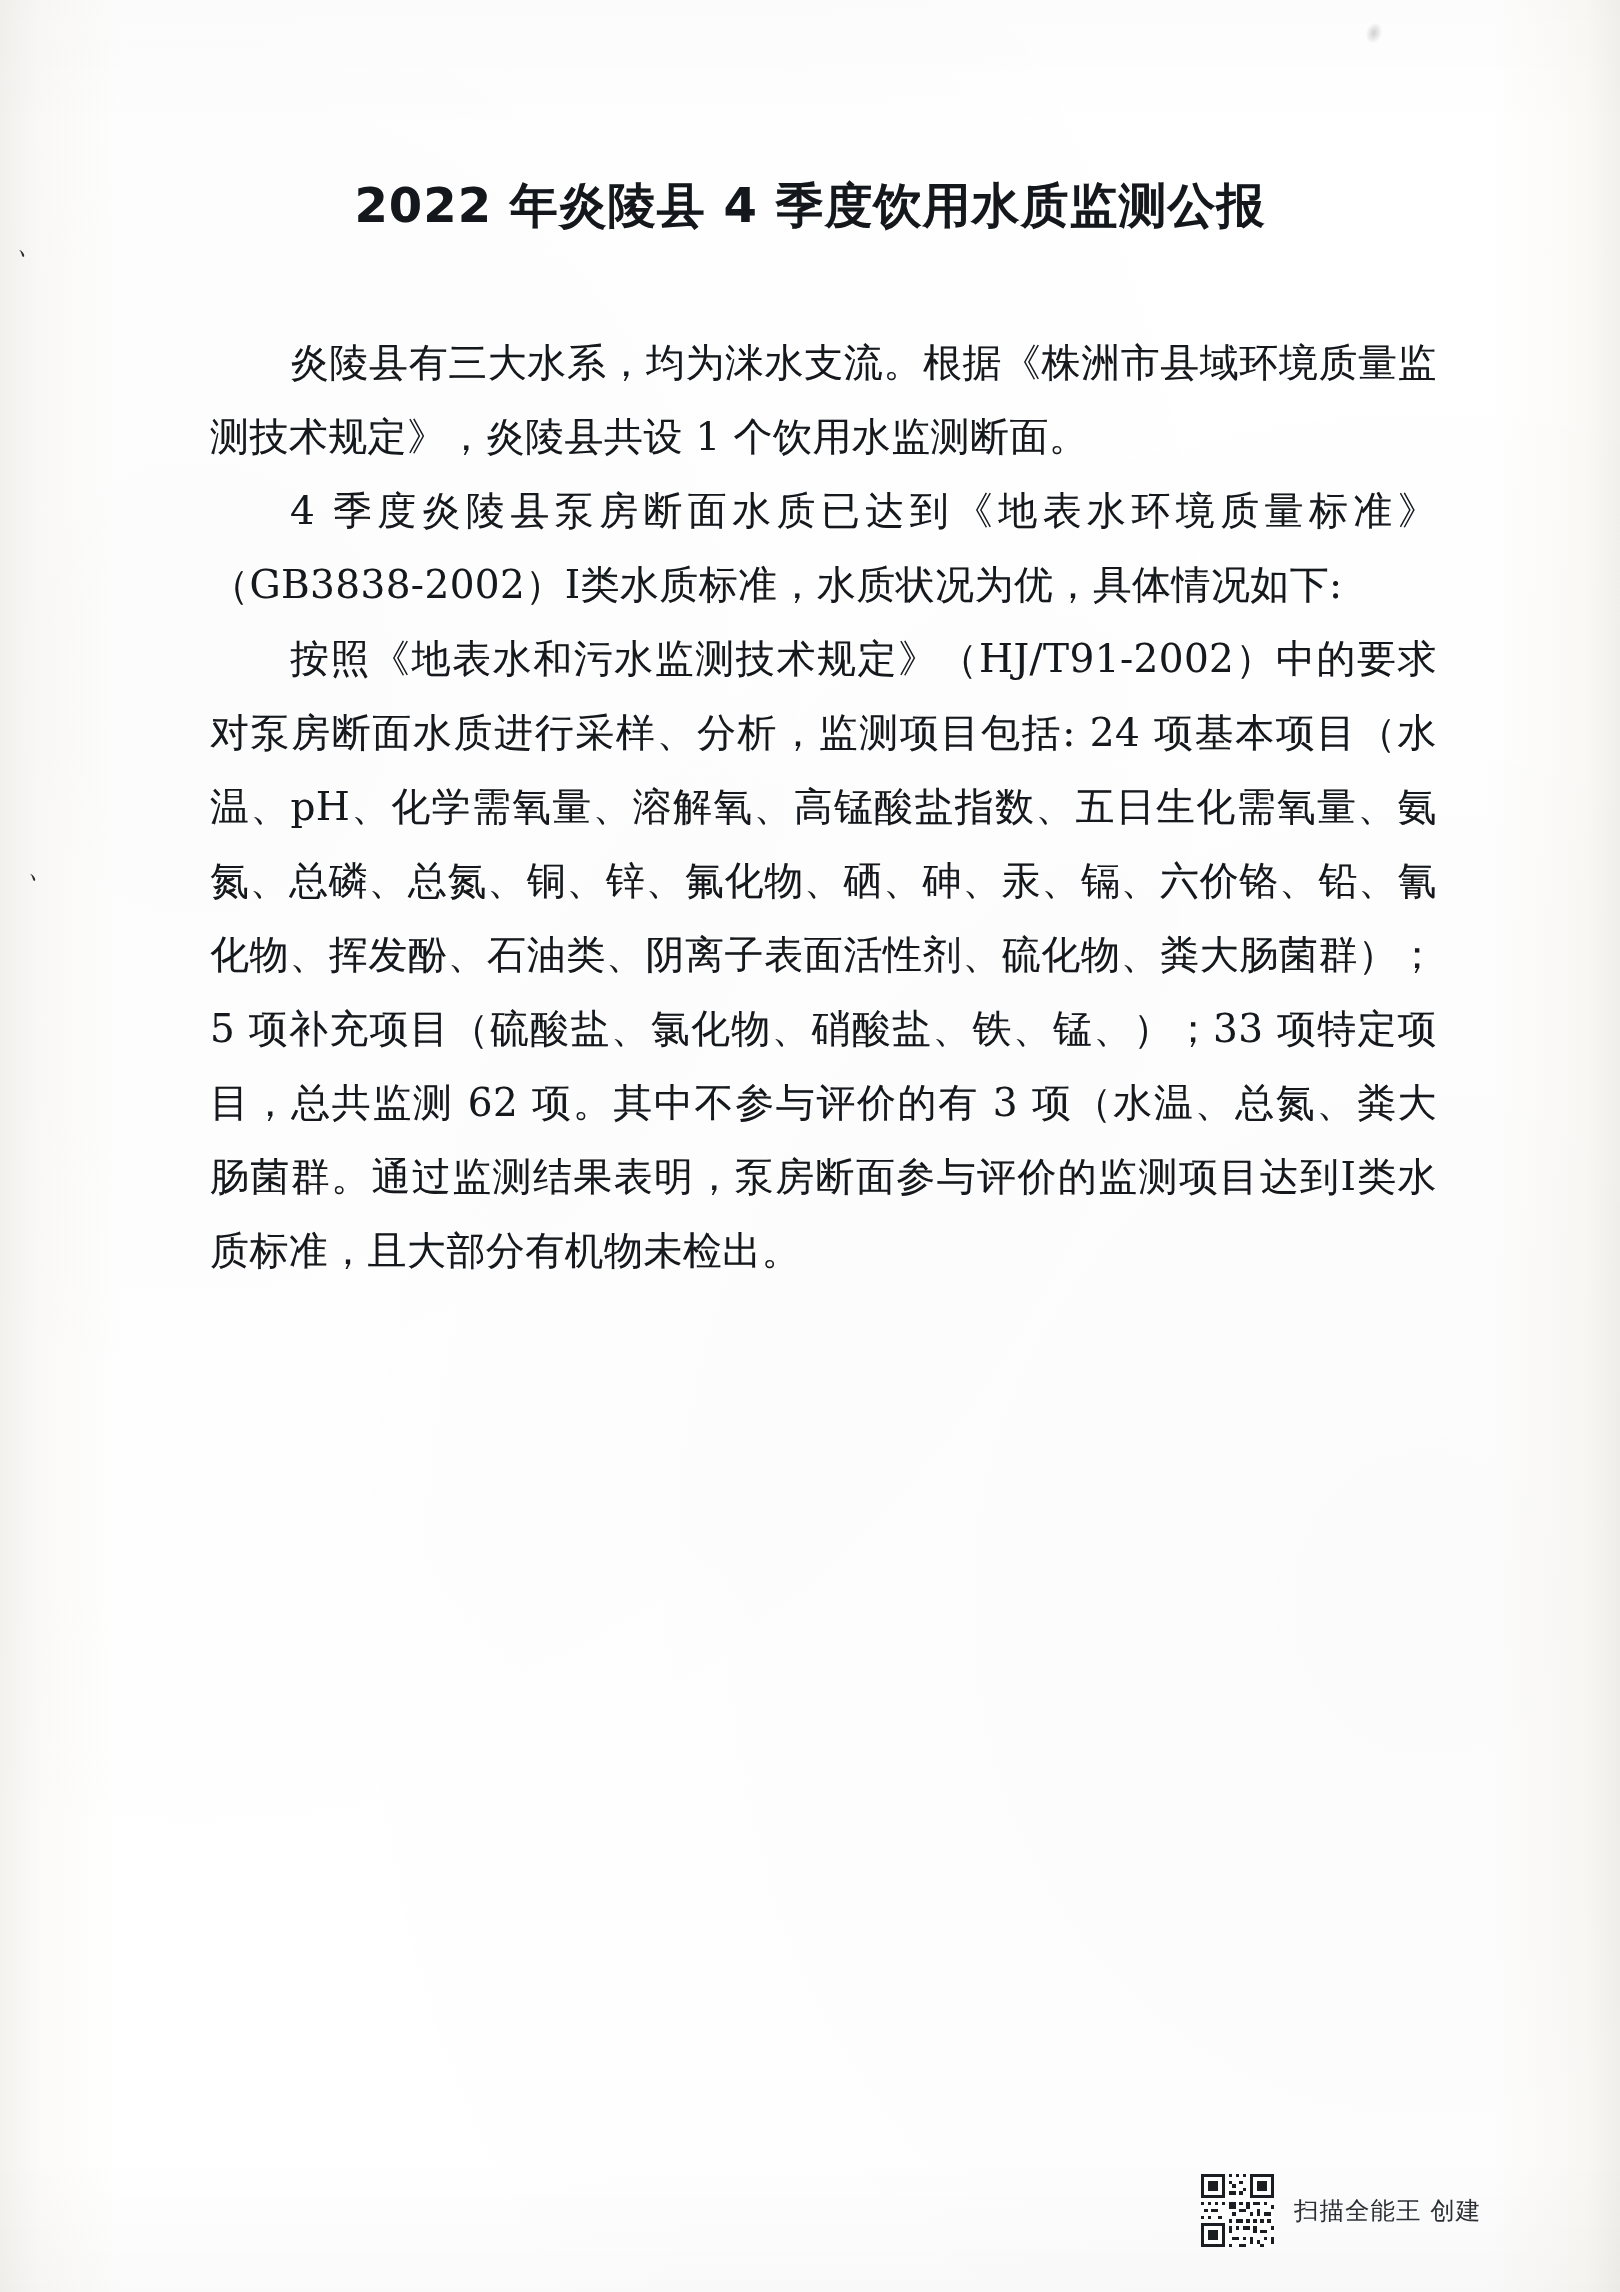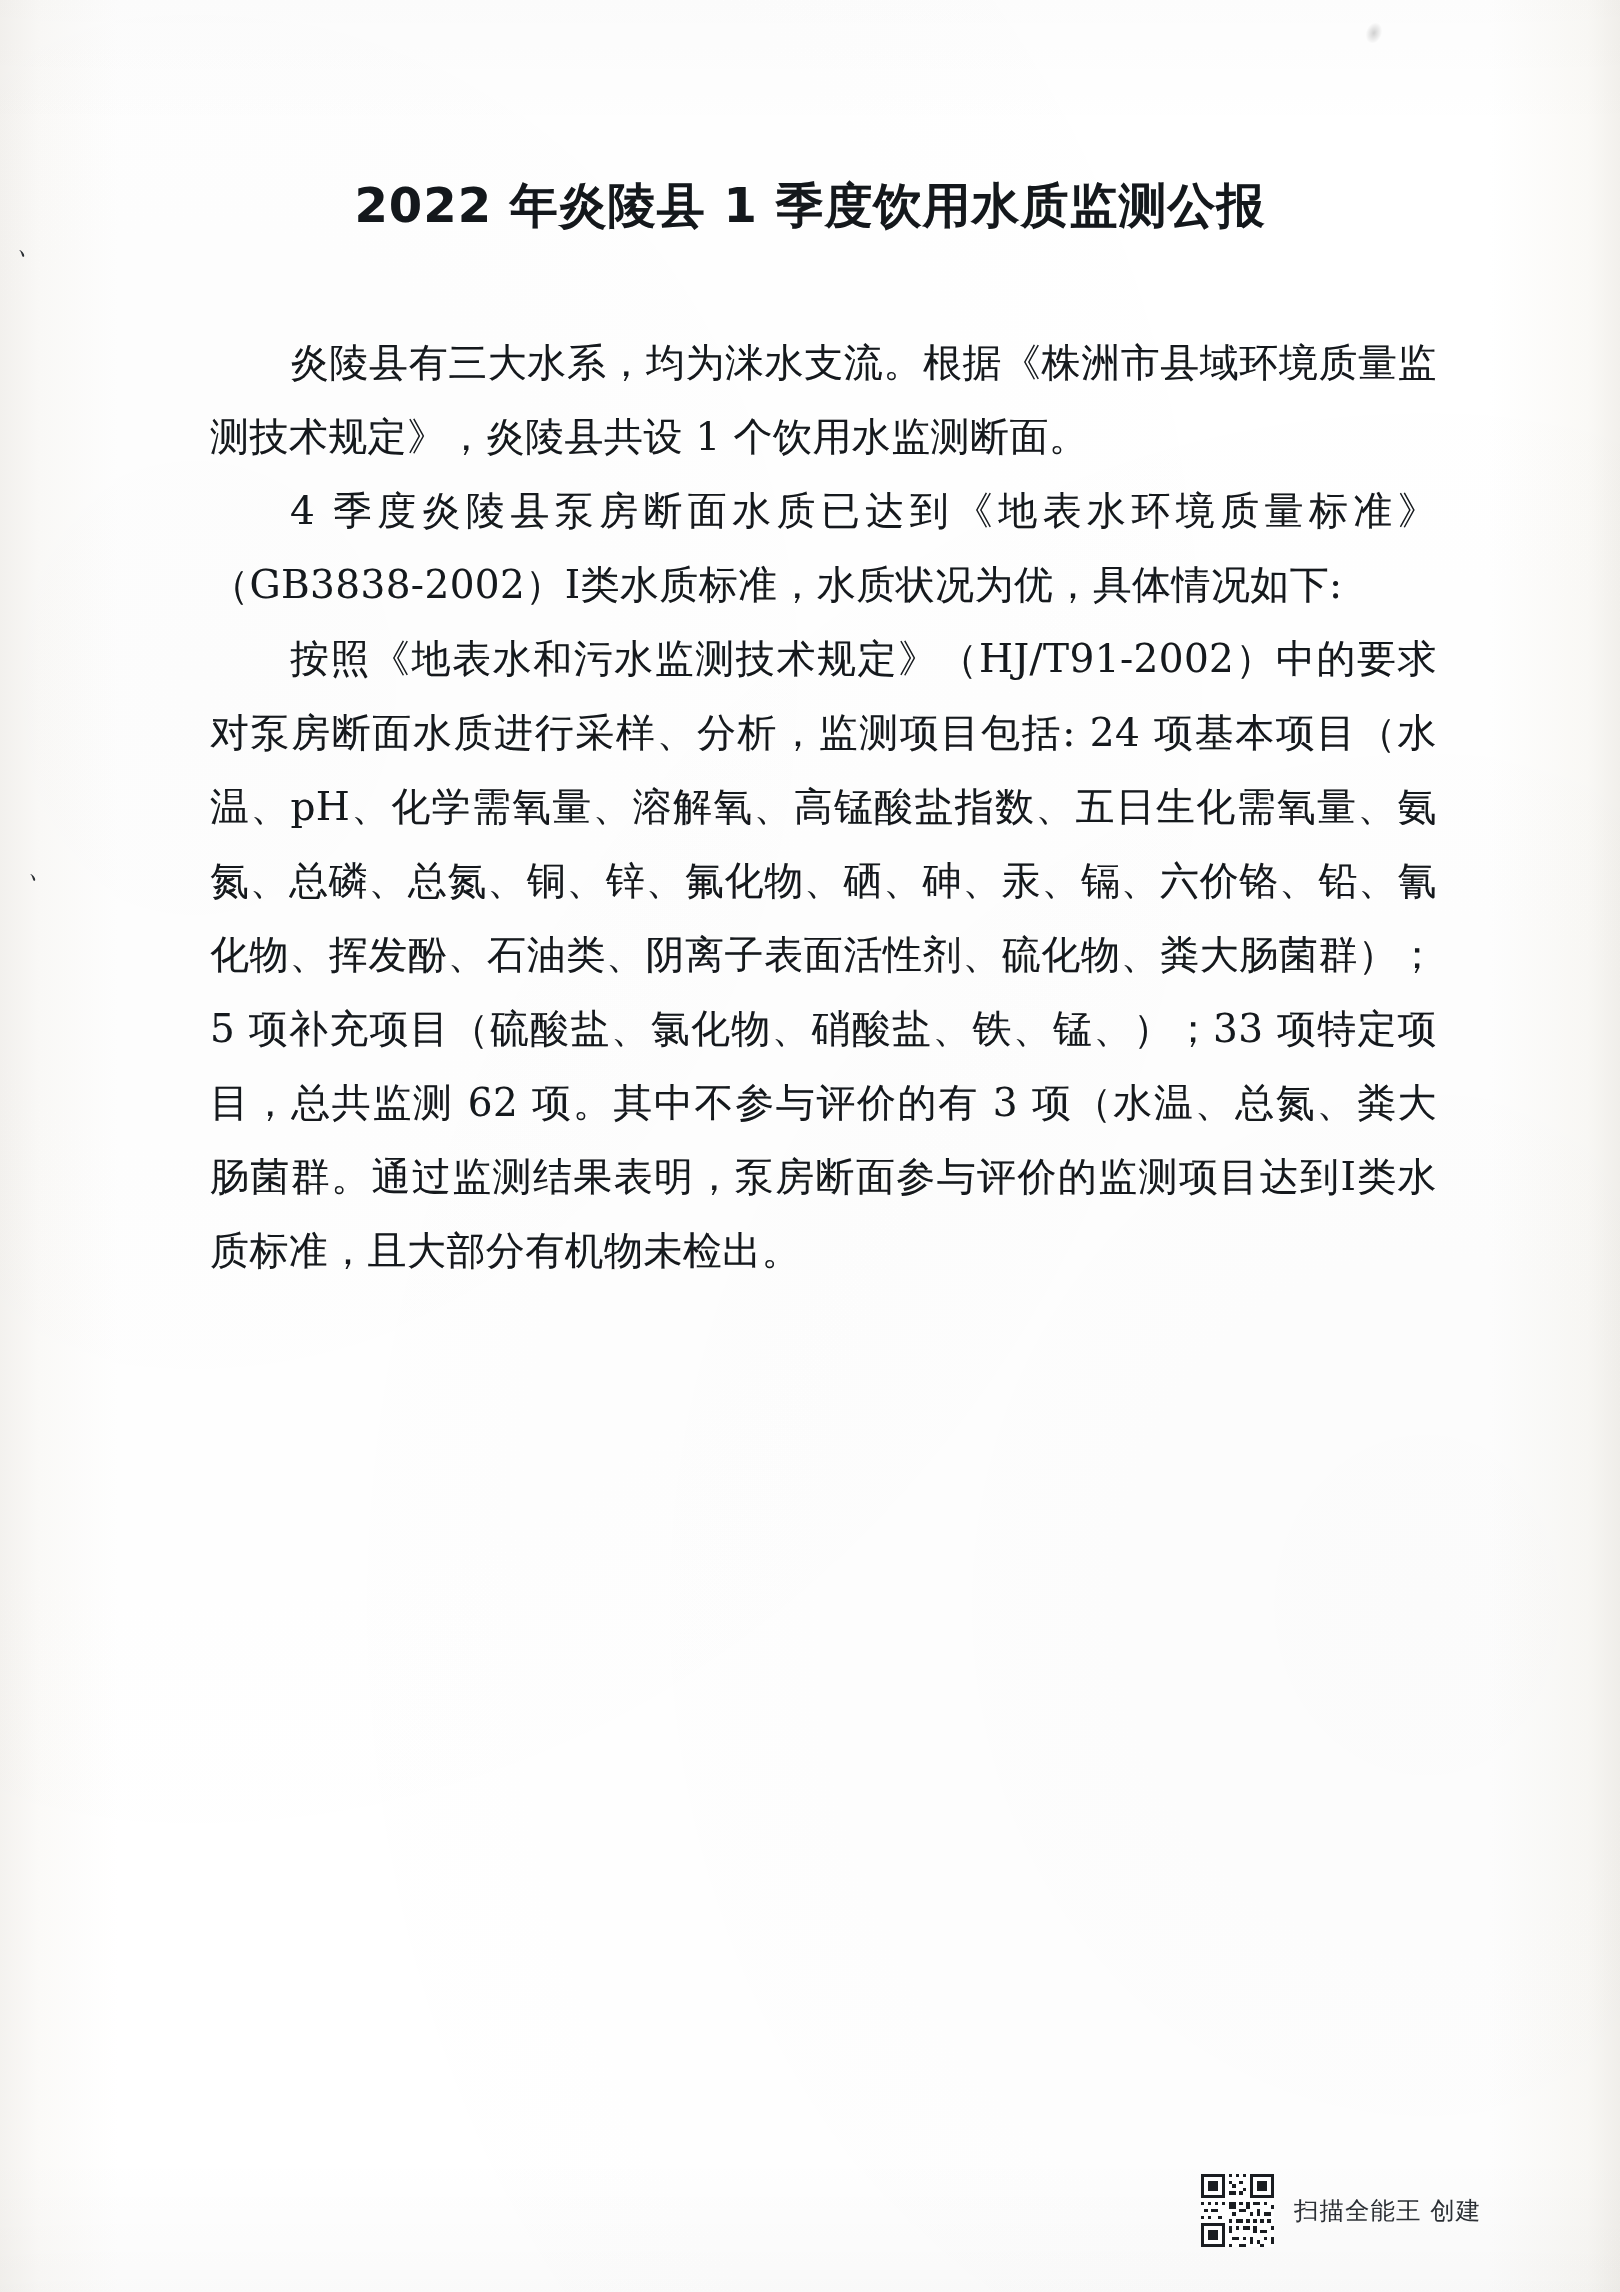--- a/index.html
+++ b/index.html
@@ -130,21 +130,21 @@
 </style>
 </head>
 <body>
 
 <div class="page">
   <div class="scan-noise"></div>
   <div class="smudge"></div>
 
   <div class="content">
 
-    <div class="doc-title">2022 年炎陵县 1 季度饮用水质监测公报</div>
+    <div class="doc-title">2022 年炎陵县 4 季度饮用水质监测公报</div>
 
     <div class="mark mark-1">、</div>
     <div class="mark mark-2">、</div>
 
     <div class="body-text">
       <p class="para">炎陵县有三大水系，均为洣水支流。根据《株洲市县域环境质量监测技术规定》，炎陵县共设 1 个饮用水监测断面。</p>
       <p class="para">4 季度炎陵县泵房断面水质已达到《地表水环境质量标准》（GB3838-2002）Ⅰ类水质标准，水质状况为优，具体情况如下:</p>
       <p class="para">按照《地表水和污水监测技术规定》（HJ/T91-2002）中的要求对泵房断面水质进行采样、分析，监测项目包括: 24 项基本项目（水温、pH、化学需氧量、溶解氧、高锰酸盐指数、五日生化需氧量、氨氮、总磷、总氮、铜、锌、氟化物、硒、砷、汞、镉、六价铬、铅、氰化物、挥发酚、石油类、阴离子表面活性剂、硫化物、粪大肠菌群）；5 项补充项目（硫酸盐、氯化物、硝酸盐、铁、锰、）；33 项特定项目，总共监测 62 项。其中不参与评价的有 3 项（水温、总氮、粪大肠菌群。通过监测结果表明，泵房断面参与评价的监测项目达到Ⅰ类水质标准，且大部分有机物未检出。</p>
     </div>
 

